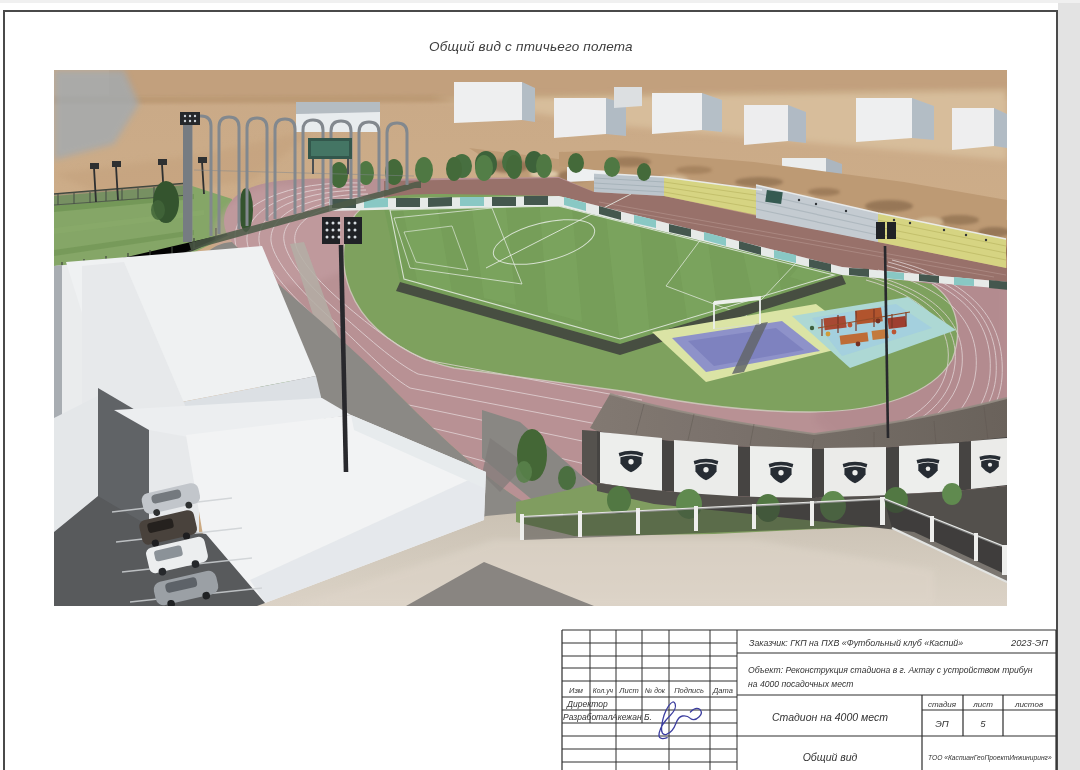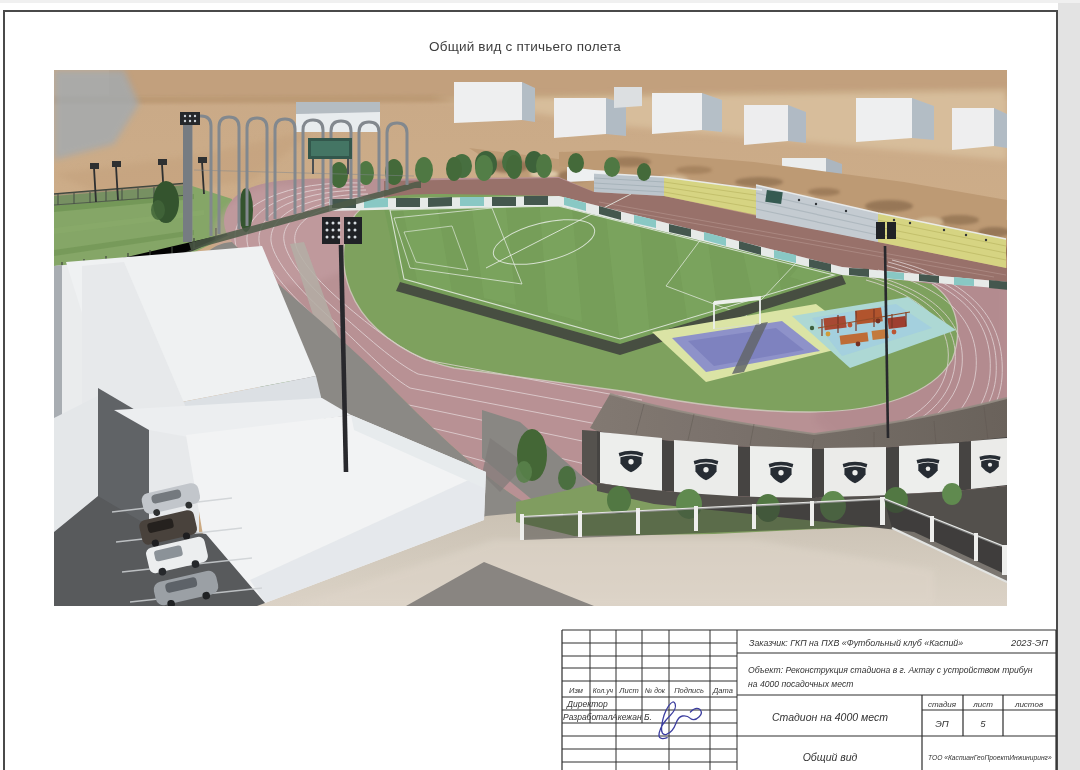--- a/index.html
+++ b/index.html
@@ -1,15 +1,15 @@
 <!DOCTYPE html>
 <html><head><meta charset="utf-8"><style>
 html,body{margin:0;padding:0;width:1080px;height:770px;background:#ffffff;overflow:hidden;font-family:"Liberation Sans",sans-serif;}
 .abs{position:absolute;}
-#titletext{color:#3d3d3d;}
+#titletext{font-style:italic;color:#3d3d3d;}
 svg text{font-family:"Liberation Sans",sans-serif;font-style:italic;fill:#333;}
 </style></head>
 <body>
 
 <div class="abs" style="left:1058px;top:0;width:22px;height:770px;background:#e3e3e3;"></div>
 
 <div class="abs" style="left:0;top:0;width:1080px;height:3px;background:#f0f0f0;"></div>
 
 <div class="abs" style="left:3px;top:10px;width:1051px;height:900px;border-left:2px solid #4a4a4a;border-top:2px solid #4a4a4a;border-right:2px solid #4a4a4a;"></div>
 

